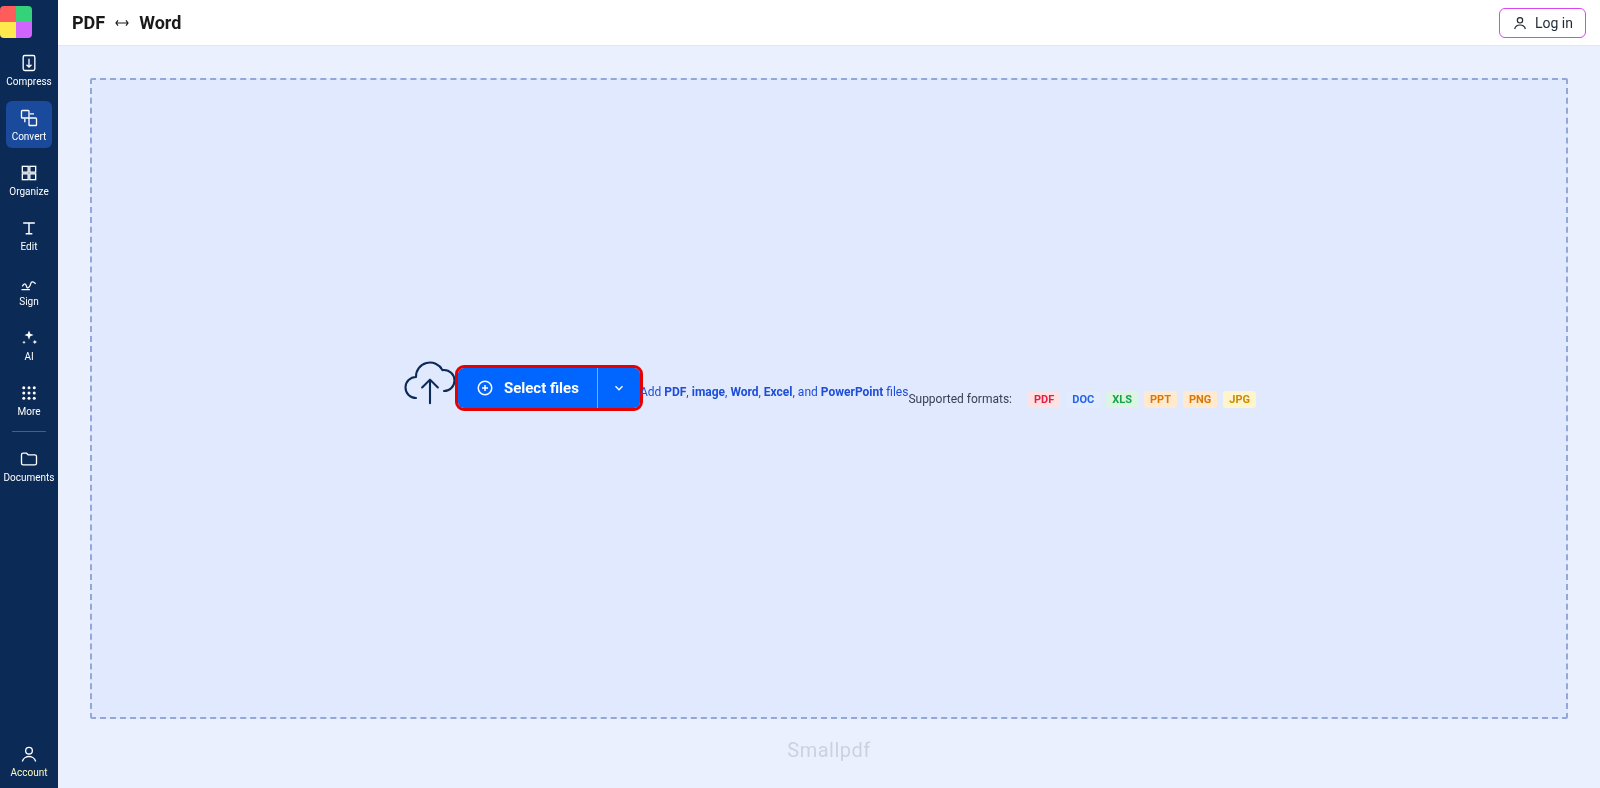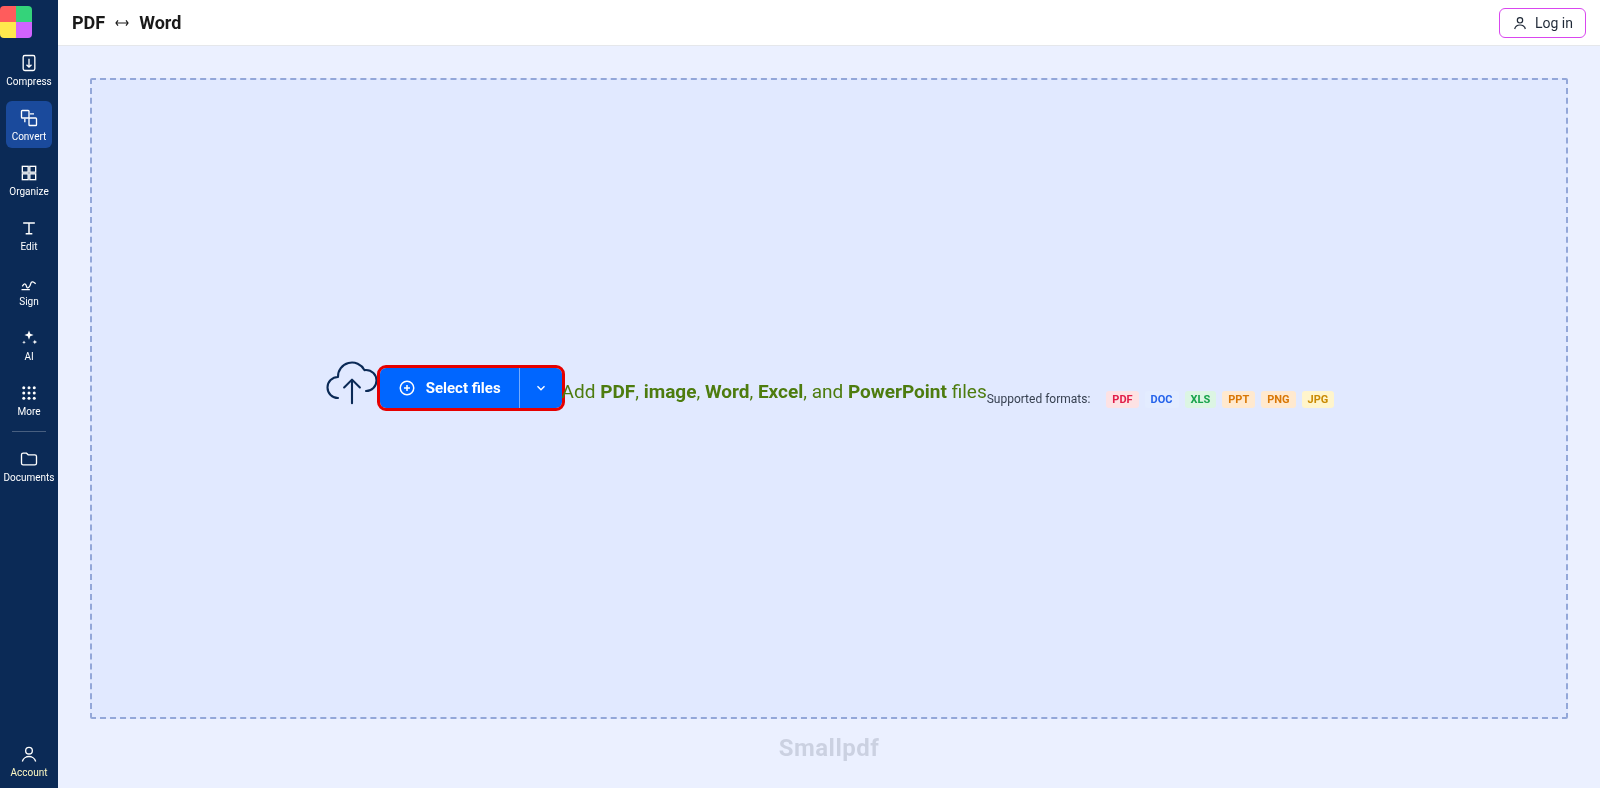--- a/index.html
+++ b/index.html
@@ -23,25 +23,25 @@
   .header{height:46px;border-bottom:1px solid #e5e7eb;display:flex;align-items:center;justify-content:space-between;padding:0 14px}
   .title{font-size:18px;font-weight:700;color:#1a1a1a;display:flex;align-items:center;gap:9px}
   .title .arrow-lr{font-size:14px;font-weight:400;color:#1a1a1a}
   .login-btn{border:1px solid #d946ef;background:#fff;border-radius:6px;padding:6px 12px;display:flex;align-items:center;gap:7px;font-size:14px;color:#1f2937;cursor:pointer}
   .content{flex:1;background:#ebf0ff;position:relative;padding:32px 32px 0 32px}
   .dropzone{position:absolute;left:32px;right:32px;top:32px;bottom:69px;border:2px dashed #93a7d9;background:#e1e9ff;border-radius:2px;display:flex;flex-direction:row;align-items:center;justify-content:center}
   .cloud-icon{color:#0b2a56;margin-bottom:30px}
   .select-wrap{display:flex;outline:3px solid #e60000;border-radius:6px;margin-bottom:22px}
   .select-btn{background:#0066ff;color:#fff;border:none;display:flex;align-items:center;gap:10px;font-weight:700;font-size:15px;padding:11px 18px;border-radius:6px 0 0 6px;cursor:pointer}
   .select-caret{background:#0066ff;color:#fff;border:none;border-left:1px solid rgba(255,255,255,.45);padding:0 14px;border-radius:0 6px 6px 0;display:flex;align-items:center;cursor:pointer}
-  .add-line{font-size:19px;color:#4d7c0f;margin-bottom:14px}
+  .add-line{font-size:12px;color:#1d4ed8;margin-bottom:14px}
   .add-line b{font-weight:700}
   .formats-row{display:flex;align-items:flex-end;gap:10px;font-size:12px;color:#374151}
   .fmt{font-size:11px;font-weight:700;padding:2px 6px;border-radius:3px}
-  .brand-watermark{position:absolute;left:0;right:0;bottom:26px;text-align:center;font-size:24px;font-weight:700;color:rgba(16,24,40,.14);letter-spacing:.5px}
+  .brand-watermark{position:absolute;left:0;right:0;bottom:26px;text-align:center;font-size:20px;font-weight:400;color:rgba(16,24,40,.14);letter-spacing:.5px}
   svg{display:block}
 </style>
 </head>
 <body>
 
 <div class="root">
 
   <aside class="sidebar">
     <div class="logo">
       <div style="background:#ff5c5c"></div>

